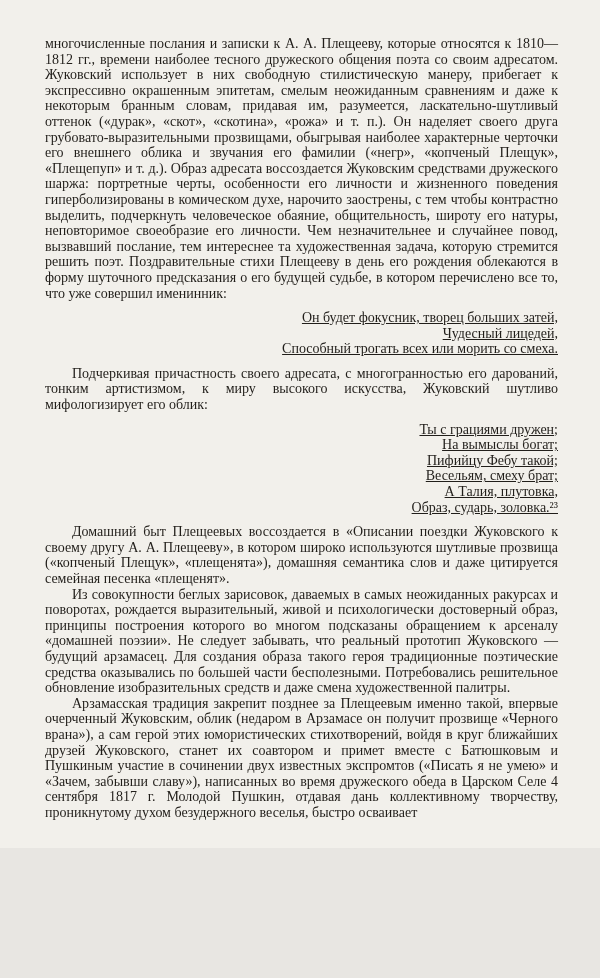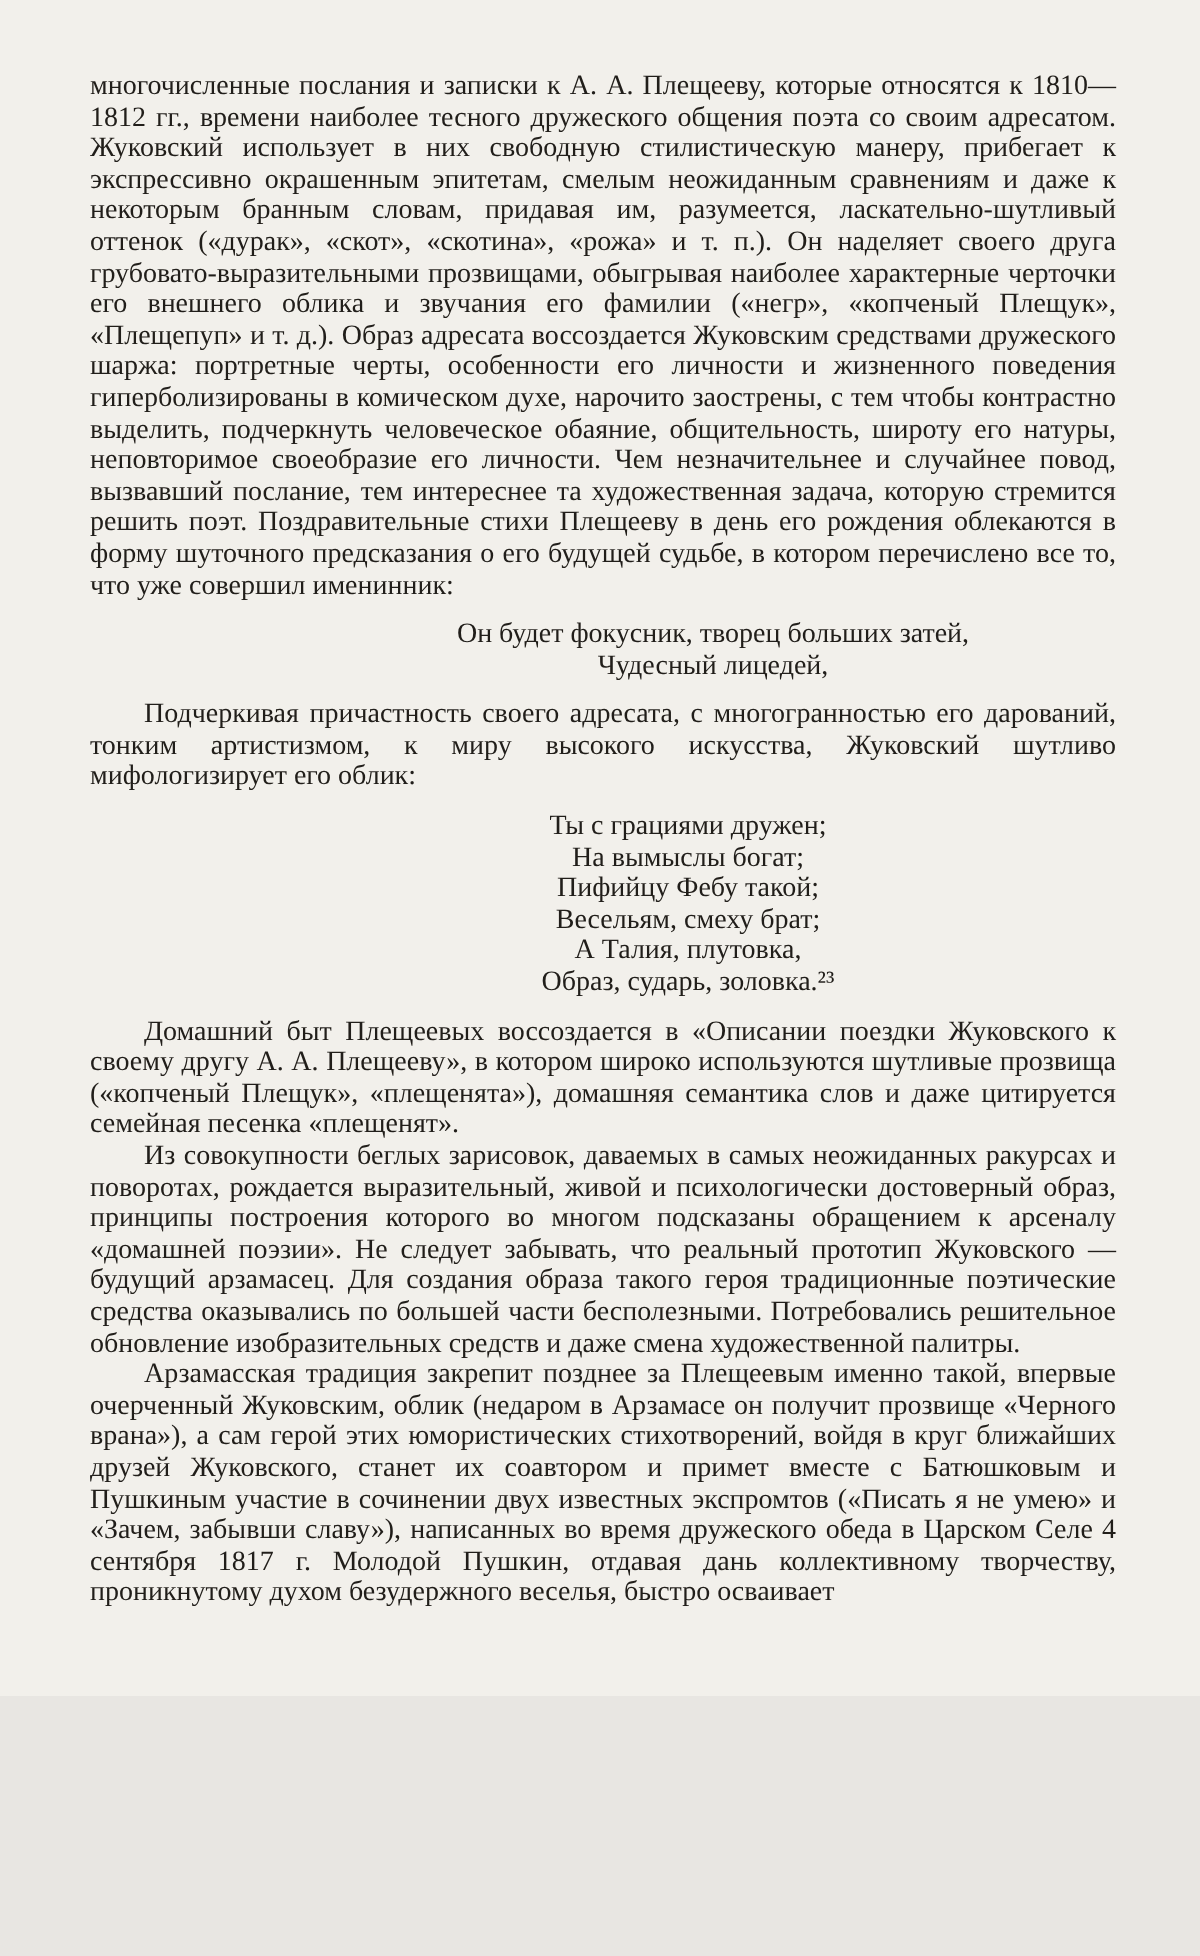--- a/index.html
+++ b/index.html
@@ -19,21 +19,22 @@
     top: 36px;
     width: 513px;
     font-size: 14px;
     line-height: 15.6px;
     text-align: justify;
   }
   .para { margin: 0; padding: 0; }
   .para.indent { text-indent: 27px; }
   .verse {
     margin: 9px 0;
-    text-align: center;
+    text-align: right;
+    text-decoration: underline;
   }
   .verse-1 { margin-left: 110px; }
   .verse-2 { margin-left: 85px; }
   .verse-line { white-space: nowrap; }
   .footnote-rule {
     position: absolute;
     left: 45px;
     top: 886px;
     width: 106px;
     height: 2px;
@@ -81,20 +82,21 @@
 
 <div class="page">
 
   <div class="body-text">
 
     <p class="para">многочисленные послания и записки к А. А. Плещееву, которые относятся к 1810—1812 гг., времени наиболее тесного дружеского общения поэта со своим адресатом. Жуковский использует в них свободную стилистическую манеру, прибегает к экспрессивно окрашенным эпитетам, смелым неожиданным сравнениям и даже к некоторым бранным словам, придавая им, разумеется, ласкательно-шутливый оттенок («дурак», «скот», «скотина», «рожа» и т. п.). Он наделяет своего друга грубовато-выразительными прозвищами, обыгрывая наиболее характерные черточки его внешнего облика и звучания его фамилии («негр», «копченый Плещук», «Плещепуп» и т. д.). Образ адресата воссоздается Жуковским средствами дружеского шаржа: портретные черты, особенности его личности и жизненного поведения гиперболизированы в комическом духе, нарочито заострены, с тем чтобы контрастно выделить, подчеркнуть человеческое обаяние, общительность, широту его натуры, неповторимое своеобразие его личности. Чем незначительнее и случайнее повод, вызвавший послание, тем интереснее та художественная задача, которую стремится решить поэт. Поздравительные стихи Плещееву в день его рождения облекаются в форму шуточного предсказания о его будущей судьбе, в котором перечислено все то, что уже совершил именинник:</p>
 
     <div class="verse verse-1">
       <div class="verse-line">Он будет фокусник, творец больших затей,</div>
       <div class="verse-line">Чудесный лицедей,</div>
+      <div class="verse-line">Способный трогать всех или морить со смеха.</div>
     </div>
 
     <p class="para indent">Подчеркивая причастность своего адресата, с многогранностью его дарований, тонким артистизмом, к миру высокого искусства, Жуковский шутливо мифологизирует его облик:</p>
 
     <div class="verse verse-2">
       <div class="verse-line">Ты с грациями дружен;</div>
       <div class="verse-line">На вымыслы богат;</div>
       <div class="verse-line">Пифийцу Фебу такой;</div>
       <div class="verse-line">Весельям, смеху брат;</div>
       <div class="verse-line">А Талия, плутовка,</div>

